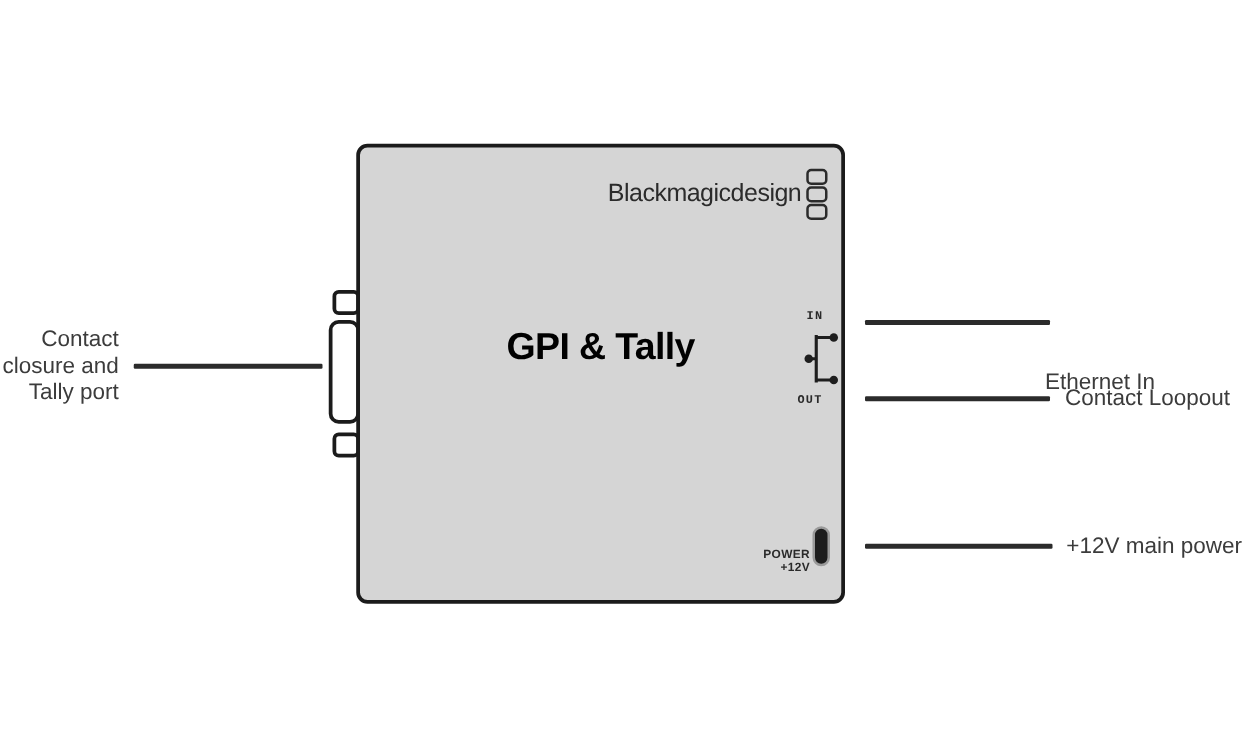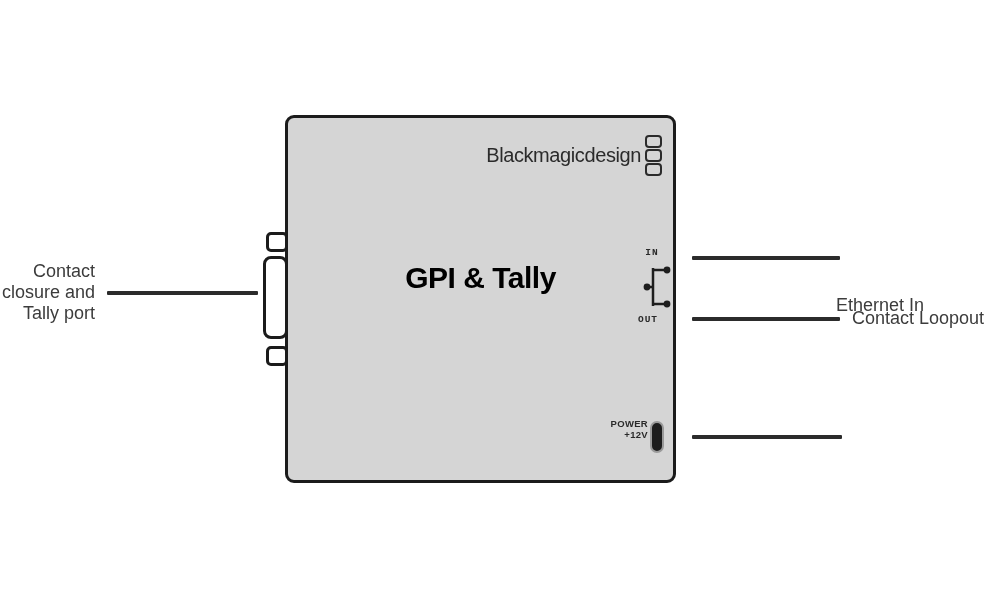--- a/index.html
+++ b/index.html
@@ -27,21 +27,21 @@
   
   .port-label{
     position:absolute;font-size:9.5px;font-weight:700;color:#2a2a2a;
     letter-spacing:1px;text-align:center;font-family:Liberation Mono, monospace;
   }
   .in-label{left:346px;top:129px;width:36px;}
   .out-label{left:336px;top:196px;width:48px;}
   .loop-svg{position:absolute;left:352px;top:145px;}
   
   .power-label{
-    position:absolute;right:25px;top:300px;text-align:right;
+    position:absolute;right:25px;top:320px;text-align:right;
     font-size:9.5px;font-weight:700;line-height:11px;color:#2a2a2a;letter-spacing:0.3px;
   }
   .power-jack{
     position:absolute;left:362px;top:303px;width:14px;height:32px;box-sizing:border-box;
     background:#1d1d1d;border:2px solid #9a9a9a;border-radius:8px;
   }
   
   .screw{
     position:absolute;width:22px;height:20px;box-sizing:border-box;
     background:#ffffff;border:3px solid #1b1b1b;border-radius:5px;
@@ -118,14 +118,15 @@
     <div class="power-jack"></div>
 
   </div>
 
   <div class="lead lead-ein"></div>
   <div class="lead lead-eloop"></div>
   <div class="lead lead-power"></div>
 
   <div class="side-label label-ein">Ethernet In</div>
   <div class="side-label label-eloop">Contact Loopout</div>
+  <div class="side-label label-power">+12V main power</div>
 
 </div>
 
 </body></html>

